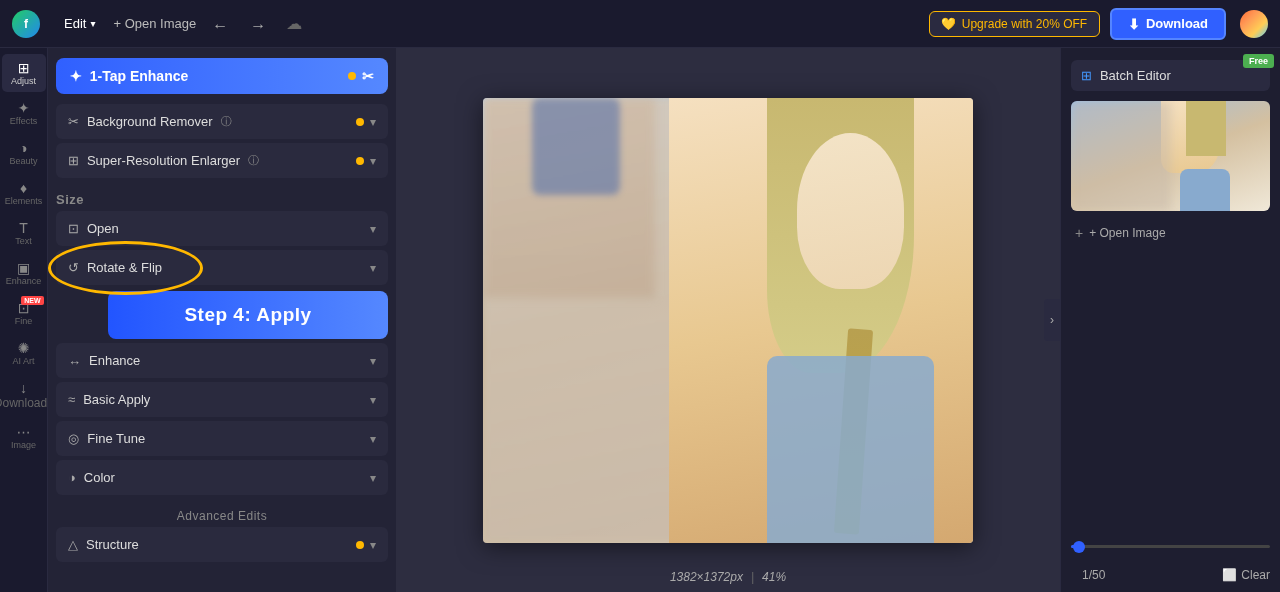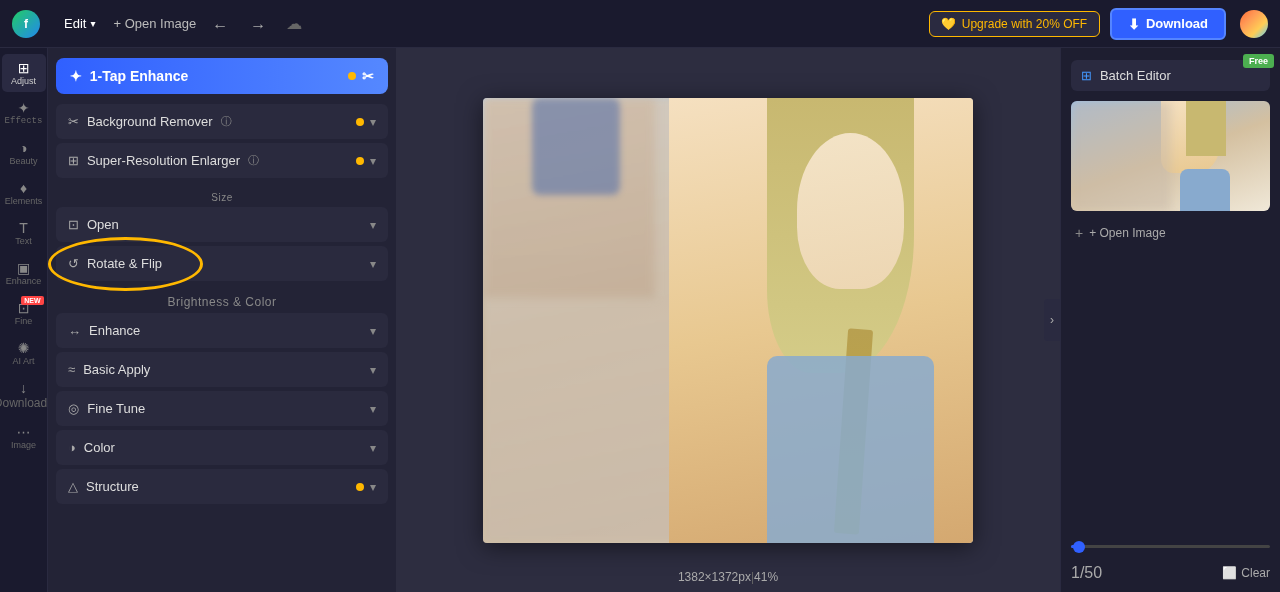--- a/index.html
+++ b/index.html
@@ -44,21 +44,21 @@
 
 <div style="display:flex;height:592px;padding-top:48px;width:1280px;">
 
   <div style="width:48px;background:#1a1a2e;display:flex;flex-direction:column;align-items:center;padding-top:6px;gap:2px;flex-shrink:0;border-right:1px solid #2a2a40;overflow:hidden;">
     <div style="display:flex;flex-direction:column;align-items:center;padding:6px 2px;cursor:pointer;border-radius:5px;width:44px;background:#2a2a42;">
       <span style="font-size:14px;color:#fff;">⊞</span>
       <span style="font-size:9px;color:#ccc;">Adjust</span>
     </div>
     <div style="display:flex;flex-direction:column;align-items:center;padding:6px 2px;cursor:pointer;border-radius:5px;width:44px;">
       <span style="font-size:14px;color:#888;">✦</span>
-      <span style="font-size:9px;color:#666;font-family:Liberation Mono, monospace;">Effects</span>
+      <span style="font-size:9px;color:#666;">Effects</span>
     </div>
     <div style="display:flex;flex-direction:column;align-items:center;padding:6px 2px;cursor:pointer;border-radius:5px;width:44px;">
       <span style="font-size:14px;color:#888;">◑</span>
       <span style="font-size:9px;color:#666;">Beauty</span>
     </div>
     <div style="display:flex;flex-direction:column;align-items:center;padding:6px 2px;cursor:pointer;border-radius:5px;width:44px;">
       <span style="font-size:14px;color:#888;">♦</span>
       <span style="font-size:9px;color:#666;">Elements</span>
     </div>
     <div style="display:flex;flex-direction:column;align-items:center;padding:6px 2px;cursor:pointer;border-radius:5px;width:44px;">
@@ -118,21 +118,21 @@
         <span style="color:#aaa;">⊞</span>
         <span>Super-Resolution Enlarger</span>
         <span style="color:#888;font-size:11px;">ⓘ</span>
       </span>
       <span style="display:flex;align-items:center;gap:6px;">
         <span style="width:8px;height:8px;background:#ffb800;border-radius:50%;display:inline-block;"></span>
         <span style="color:#888;font-size:12px;">▾</span>
       </span>
     </div>
 
-    <div style="font-size:10px;color:#888;text-align:center;padding:10px 0 4px;font-weight:400;letter-spacing:0.5px;">
+    <div style="font-size:13px;color:#888;text-align:left;padding:10px 0 4px;font-weight:700;letter-spacing:0.5px;">
       <span>Size</span>
     </div>
 
     <div style="display:flex;align-items:center;justify-content:space-between;padding:10px 12px;border-radius:6px;cursor:pointer;margin-bottom:4px;background:#2a2a3e;">
       <span style="display:flex;align-items:center;gap:8px;font-size:13px;color:#ddd;">
         <span style="color:#aaa;">⊡</span>
         <span>Open</span>
       </span>
       <span style="color:#888;font-size:12px;">▾</span>
     </div>
@@ -140,24 +140,24 @@
     <div style="display:flex;align-items:center;justify-content:space-between;padding:10px 12px;border-radius:6px;cursor:pointer;margin-bottom:4px;background:#2a2a3e;position:relative;">
       <span style="display:flex;align-items:center;gap:8px;font-size:13px;color:#ddd;">
         <span style="color:#aaa;">↺</span>
         <span>Rotate &amp; Flip</span>
       </span>
       <span style="color:#888;font-size:12px;">▾</span>
 
       <div style="position:absolute;left:-8px;top:50%;transform:translateY(-50%);width:155px;height:54px;border:3px solid #ffb800;border-radius:50%;pointer-events:none;"></div>
     </div>
 
-
-    <div style="font-size:12px;color:#888;text-align:center;padding:10px 0 4px;font-weight:500;letter-spacing:0.5px;">
-      <span>Brightness &amp; Color</span>
-    </div>
+    <button style="background:linear-gradient(90deg,#2255ff,#5588ff);border:none;color:#fff;font-size:19px;font-weight:900;padding:13px 20px;border-radius:8px;cursor:pointer;text-align:center;margin:6px 0 4px 52px;width:calc(100% - 52px);display:block;letter-spacing:0.5px;">
+      <span>Step 4:  Apply</span>
+    </button>
+
 
     <div style="display:flex;align-items:center;justify-content:space-between;padding:10px 12px;border-radius:6px;cursor:pointer;margin-bottom:4px;background:#2a2a3e;">
       <span style="display:flex;align-items:center;gap:8px;font-size:13px;color:#ddd;">
         <span style="color:#aaa;">↔</span>
         <span>Enhance</span>
       </span>
       <span style="color:#888;font-size:12px;">▾</span>
     </div>
 
     <div style="display:flex;align-items:center;justify-content:space-between;padding:10px 12px;border-radius:6px;cursor:pointer;margin-bottom:4px;background:#2a2a3e;">
@@ -177,20 +177,23 @@
     </div>
 
     <div style="display:flex;align-items:center;justify-content:space-between;padding:10px 12px;border-radius:6px;cursor:pointer;margin-bottom:4px;background:#2a2a3e;">
       <span style="display:flex;align-items:center;gap:8px;font-size:13px;color:#ddd;">
         <span style="color:#aaa;">◑</span>
         <span>Color</span>
       </span>
       <span style="color:#888;font-size:12px;">▾</span>
     </div>
 
+    <div style="font-size:12px;color:#888;text-align:center;padding:10px 0 4px;font-weight:500;letter-spacing:0.5px;">
+      <span>Advanced Edits</span>
+    </div>
 
     <div style="display:flex;align-items:center;justify-content:space-between;padding:10px 12px;border-radius:6px;cursor:pointer;margin-bottom:4px;background:#2a2a3e;">
       <span style="display:flex;align-items:center;gap:8px;font-size:13px;color:#ddd;">
         <span style="color:#aaa;">△</span>
         <span>Structure</span>
       </span>
       <span style="display:flex;align-items:center;gap:6px;">
         <span style="width:8px;height:8px;background:#ffb800;border-radius:50%;display:inline-block;"></span>
         <span style="color:#888;font-size:12px;">▾</span>
       </span>
@@ -215,21 +218,21 @@
 
       <div style="position:absolute;right:14%;top:8%;width:22%;height:35%;background:linear-gradient(170deg,#f8e8d0 0%,#f0d8b8 100%);border-radius:50% 50% 40% 40%;opacity:0.9;"></div>
 
       <div style="position:absolute;left:0;top:0;width:35%;height:45%;background:linear-gradient(170deg,#d0b8a0 0%,#c0a890 100%);opacity:0.6;filter:blur(4px);"></div>
 
       <div style="position:absolute;left:10%;top:0;width:18%;height:22%;background:#4466aa;border-radius:8px;opacity:0.5;filter:blur(3px);"></div>
     </div>
 
     <div style="position:absolute;right:0;top:50%;transform:translateY(-50%);width:16px;height:42px;background:#2a2a40;display:flex;align-items:center;justify-content:center;cursor:pointer;border-radius:4px 0 0 4px;color:#aaa;font-size:12px;">›</div>
 
-    <div style="position:absolute;bottom:8px;left:50%;transform:translateX(-50%);display:flex;align-items:flex-end;color:#aaa;font-size:12px;">
+    <div style="position:absolute;bottom:8px;left:50%;transform:translateX(-50%);display:flex;align-items:flex-end;gap:8px;color:#aaa;font-size:12px;font-style:italic;">
       <span>1382×1372px</span>
       <span style="color:#666;">|</span>
       <span>41%</span>
     </div>
   </div>
 
   <div style="width:220px;background:#1e1e30;flex-shrink:0;padding:10px;border-left:1px solid #2a2a40;position:relative;overflow:hidden;">
 
     <div style="position:absolute;top:6px;right:6px;background:#4CAF50;color:#fff;font-size:9px;padding:2px 6px;border-radius:3px;font-weight:bold;">
       <span>Free</span>
@@ -252,21 +255,21 @@
       <span style="font-size:14px;color:#888;">+</span>
       <span>+ Open Image</span>
     </div>
 
     <div style="position:absolute;bottom:44px;left:10px;right:10px;height:3px;background:#444;border-radius:2px;cursor:pointer;">
       <div style="height:100%;background:#3060ff;width:4%;border-radius:2px;"></div>
       <div style="width:12px;height:12px;background:#3060ff;border-radius:50%;position:absolute;top:-4.5px;left:4%;transform:translateX(-50%);"></div>
     </div>
 
     <div style="position:absolute;bottom:10px;left:10px;right:10px;display:flex;align-items:center;justify-content:space-between;">
-      <span style="color:#aaa;font-size:16px;">1/50</span>
+      <span style="color:#aaa;font-size:12px;margin-left:11px;">1/50</span>
       <button style="color:#aaa;font-size:12px;cursor:pointer;background:none;border:none;display:flex;align-items:center;gap:4px;">
         <span>⬜</span>
         <span>Clear</span>
       </button>
     </div>
   </div>
 
 </div>
 
 </body></html>

